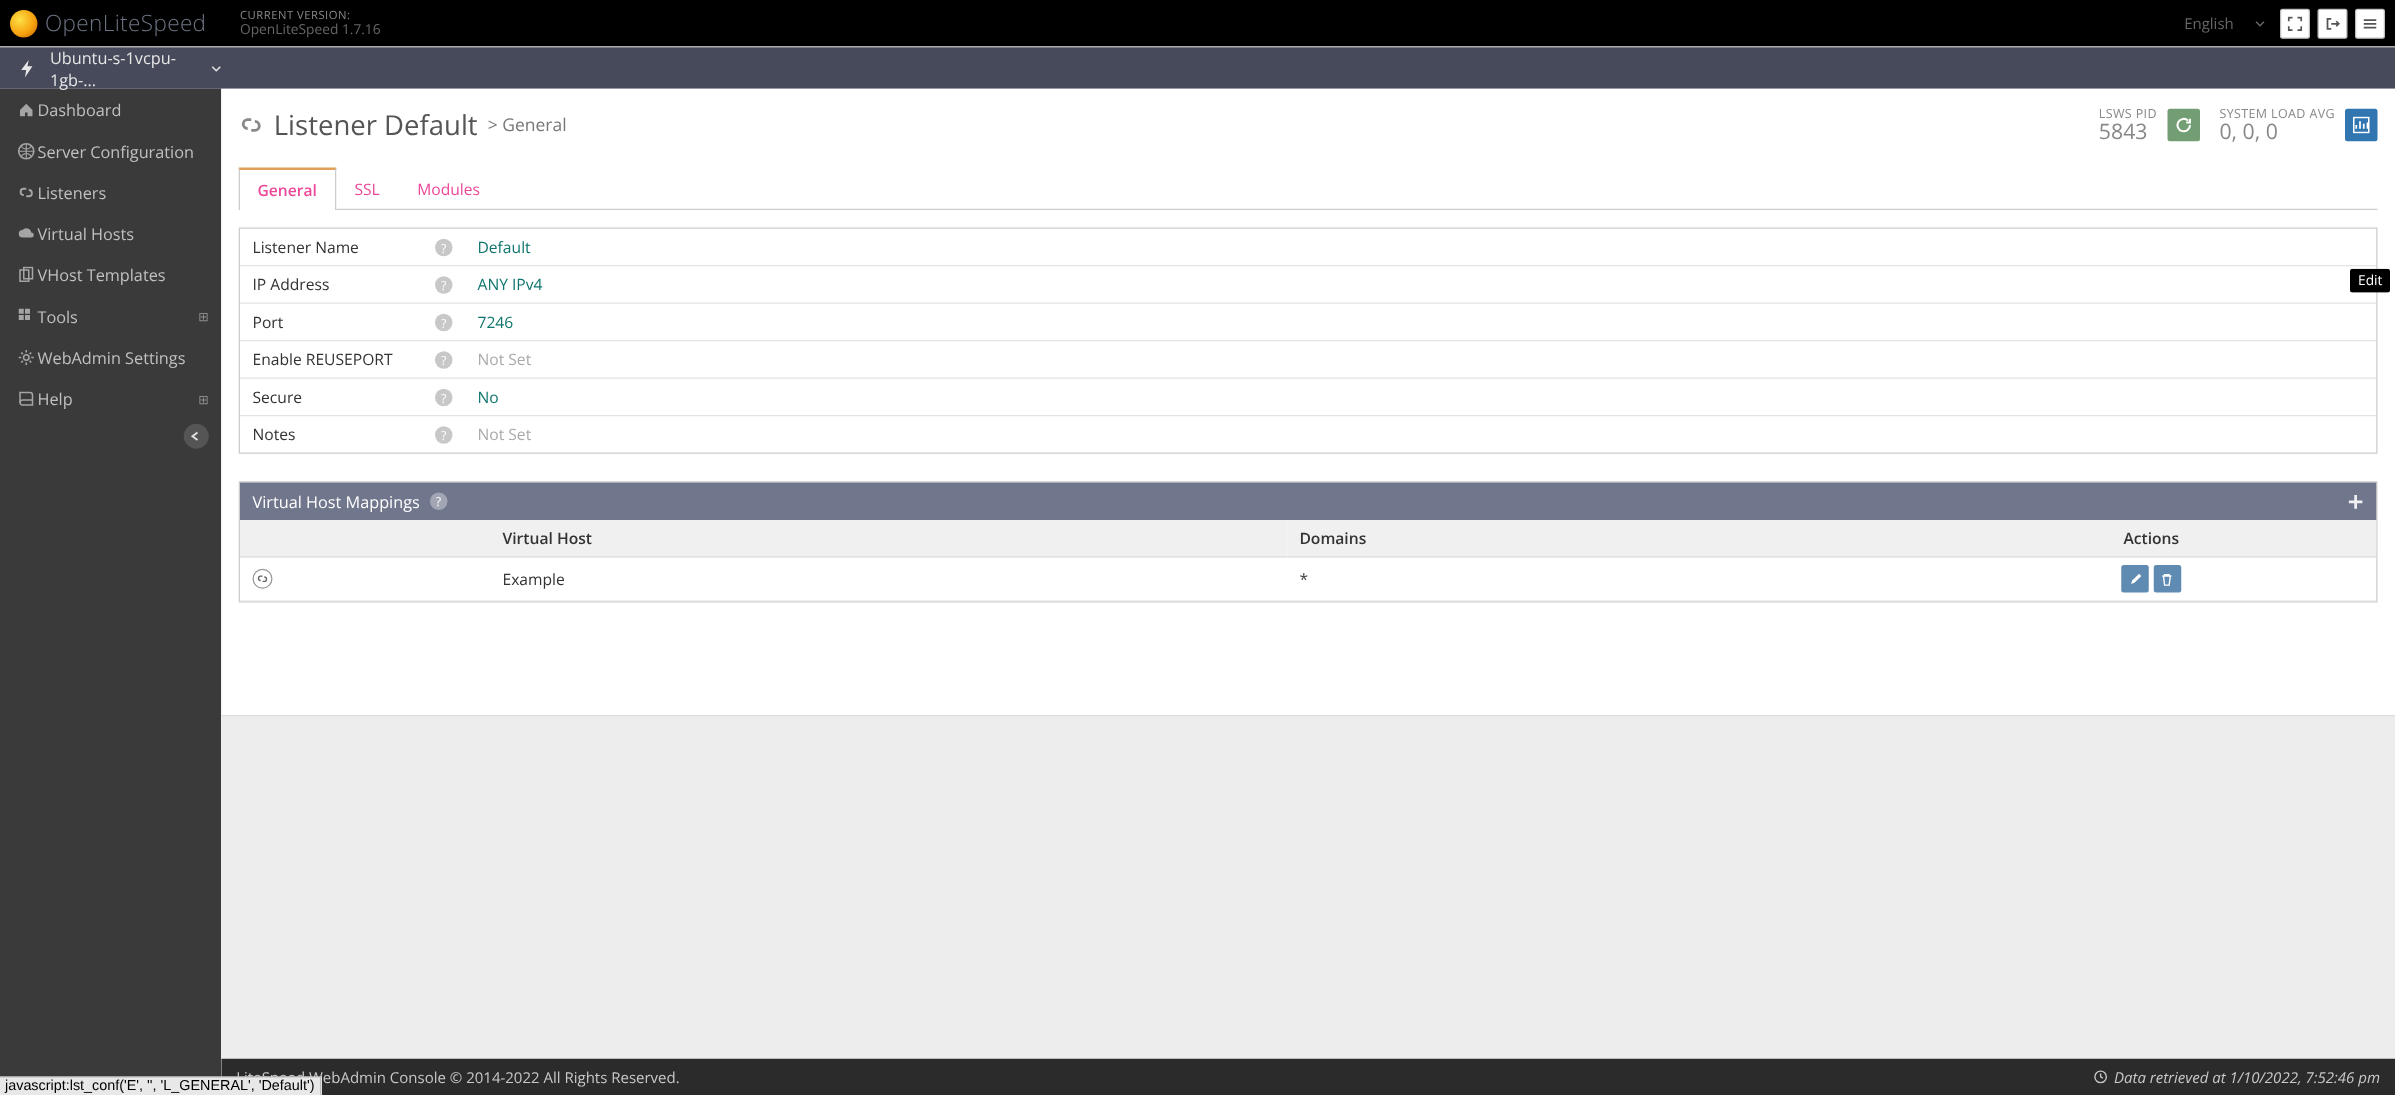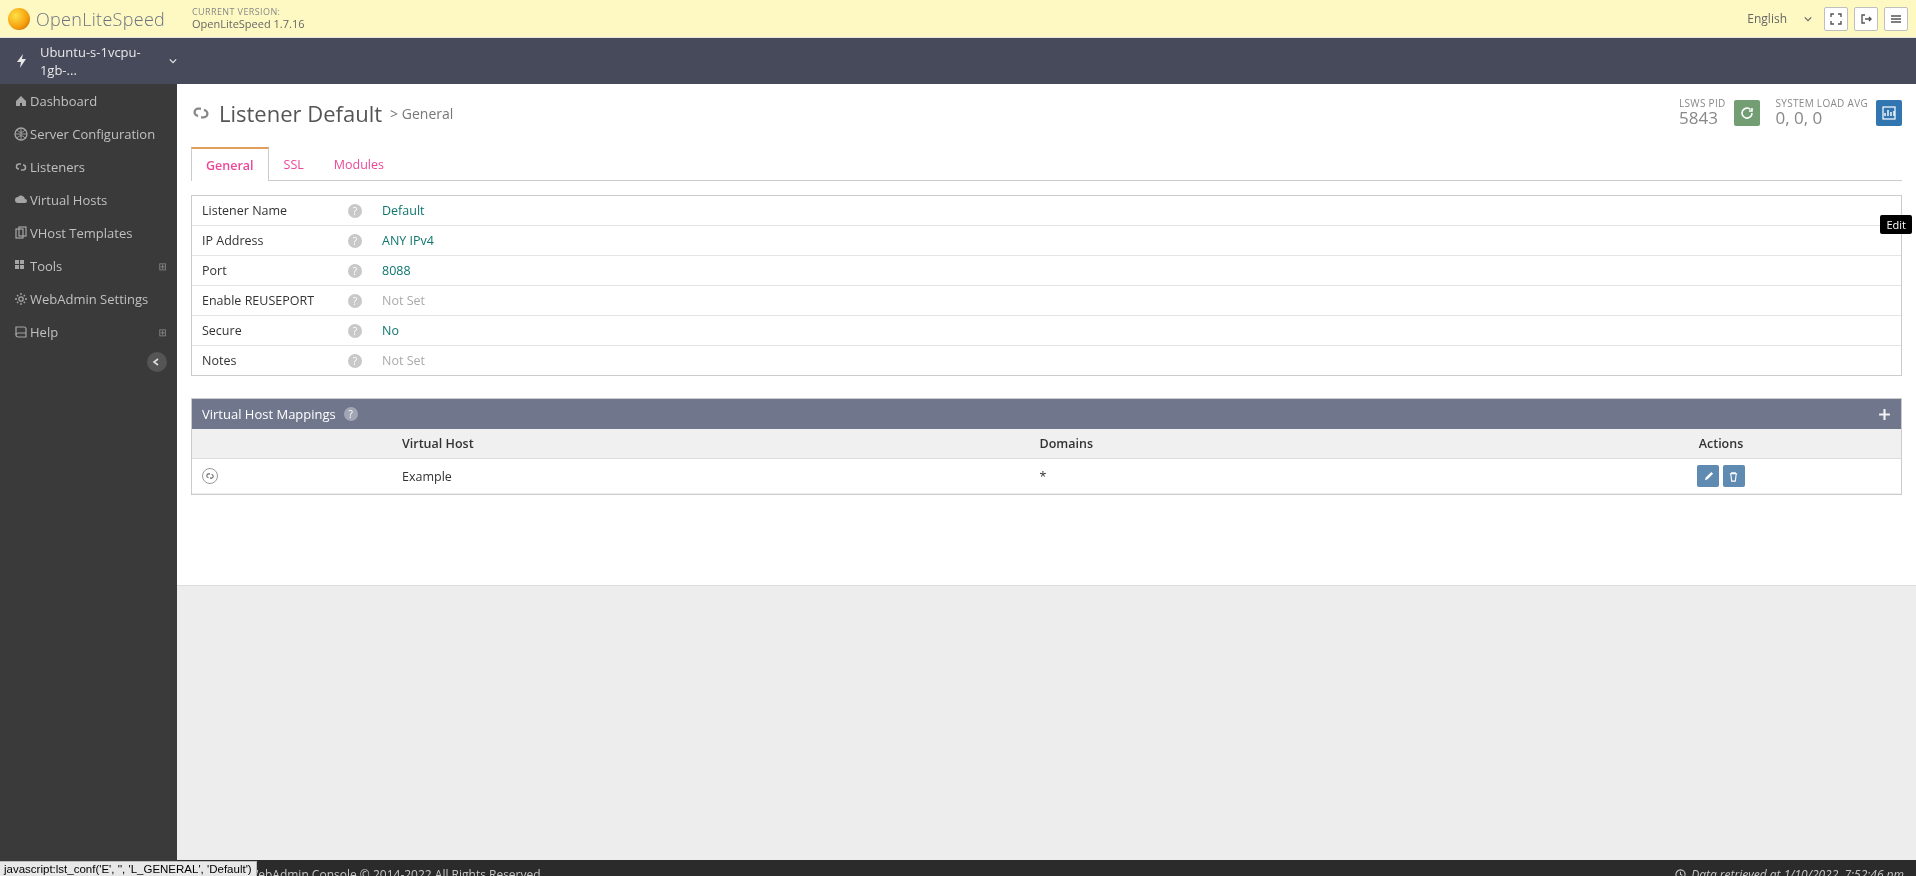--- a/index.html
+++ b/index.html
@@ -1,31 +1,31 @@
 <!DOCTYPE html>
 <html><head>
 <meta charset="utf-8">
 <style>
 * { margin: 0; padding: 0; box-sizing: border-box; }
 body { font-family: "Open Sans", Arial, sans-serif; font-size: 13px; color: #333; background: #fff; overflow: hidden; }
 
 
-.header { height: 38px; background: #fef9c3; display: flex; align-items: center; padding: 0 8px; border-bottom: 1px solid #e4e4e4; }
+.header { height: 38px; background: #000000; display: flex; align-items: center; padding: 0 8px; border-bottom: 1px solid #e4e4e4; }
 .logo-wrap { display: flex; align-items: center; gap: 6px; width: 178px; }
 .logo-circle { width: 22px; height: 22px; border-radius: 50%; background: radial-gradient(circle at 35% 35%, #fde047 0%, #f59e0b 60%, #b45309 100%); position: relative; }
 .logo-text { color: #6b7280; font-size: 18px; font-weight: 300; letter-spacing: 0.3px; }
 .version { display: flex; flex-direction: column; line-height: 1.2; color: #888; margin-left: 6px; }
 .version .lbl { font-size: 9px; letter-spacing: 0.4px; }
 .version .val { font-size: 11px; color: #666; }
 .header-right { margin-left: auto; display: flex; align-items: center; gap: 6px; }
 .lang { color: #666; font-size: 12px; display: flex; align-items: center; gap: 17px; cursor: pointer; padding: 0 6px; }
 .hbtn { width: 24px; height: 24px; border: 1px solid #bfbfbf; border-radius: 2px; background: #fff; display: flex; align-items: center; justify-content: center; cursor: pointer; color: #555; }
 
 
-.ribbon { background: #474a5a; color: #e8e8e8; height: 46px; display: flex; align-items: center; padding: 0 14px; gap: 10px; font-size: 13px; }
+.ribbon { background: #474a5a; color: #e8e8e8; height: 33px; display: flex; align-items: center; padding: 0 14px; gap: 10px; font-size: 13px; }
 .ribbon-inner { width: 163px; display:flex; align-items:center; gap:10px; position:relative; }
 .ribbon-inner .chev2 { position:absolute; right:0; }
 
 
 .wrap { display: flex; height: calc(100vh - 38px - 33px); }
 
 
 .sidebar { width: 177px; background: #3a3a3a; color: #c0c0c0; display: flex; flex-direction: column; }
 .sidebar .item { display: flex; align-items: center; height: 33px; padding: 0 14px; cursor: pointer; font-size: 13px; color: #c0c0c0; position: relative; }
 .sidebar .item .nicon { width: 16px; text-align: center; opacity: 0.8; }
@@ -285,21 +285,21 @@
               <tr>
           <td class="k"><span>Listener Name</span><span class="help-ico">?</span></td>
           <td class="v"><span>Default</span></td>
         </tr>
         <tr>
           <td class="k"><span>IP Address</span><span class="help-ico">?</span></td>
           <td class="v"><span>ANY IPv4</span></td>
         </tr>
         <tr>
           <td class="k"><span>Port</span><span class="help-ico">?</span></td>
-          <td class="v"><span>8088</span></td>
+          <td class="v"><span>7246</span></td>
         </tr>
         <tr>
           <td class="k"><span>Enable REUSEPORT</span><span class="help-ico">?</span></td>
           <td class="v notset"><span>Not Set</span></td>
         </tr>
         <tr>
           <td class="k"><span>Secure</span><span class="help-ico">?</span></td>
           <td class="v"><span>No</span></td>
         </tr>
         <tr>

